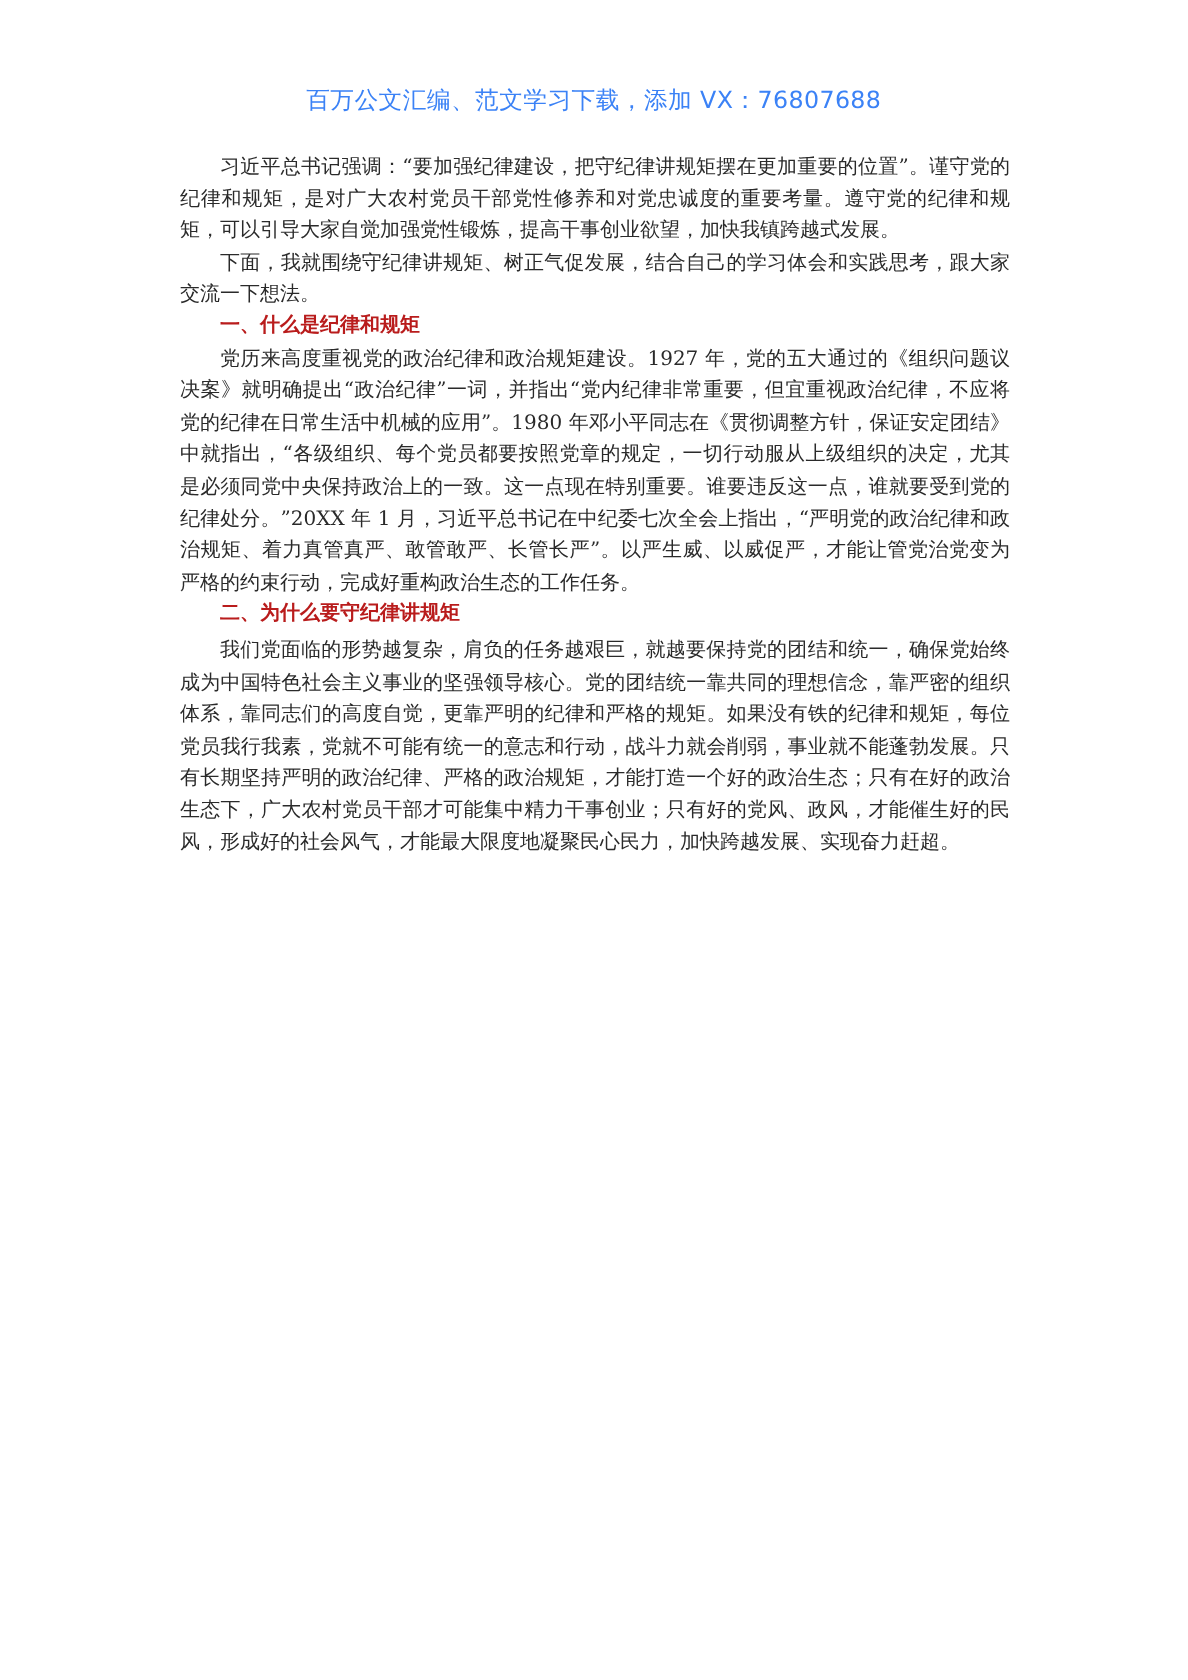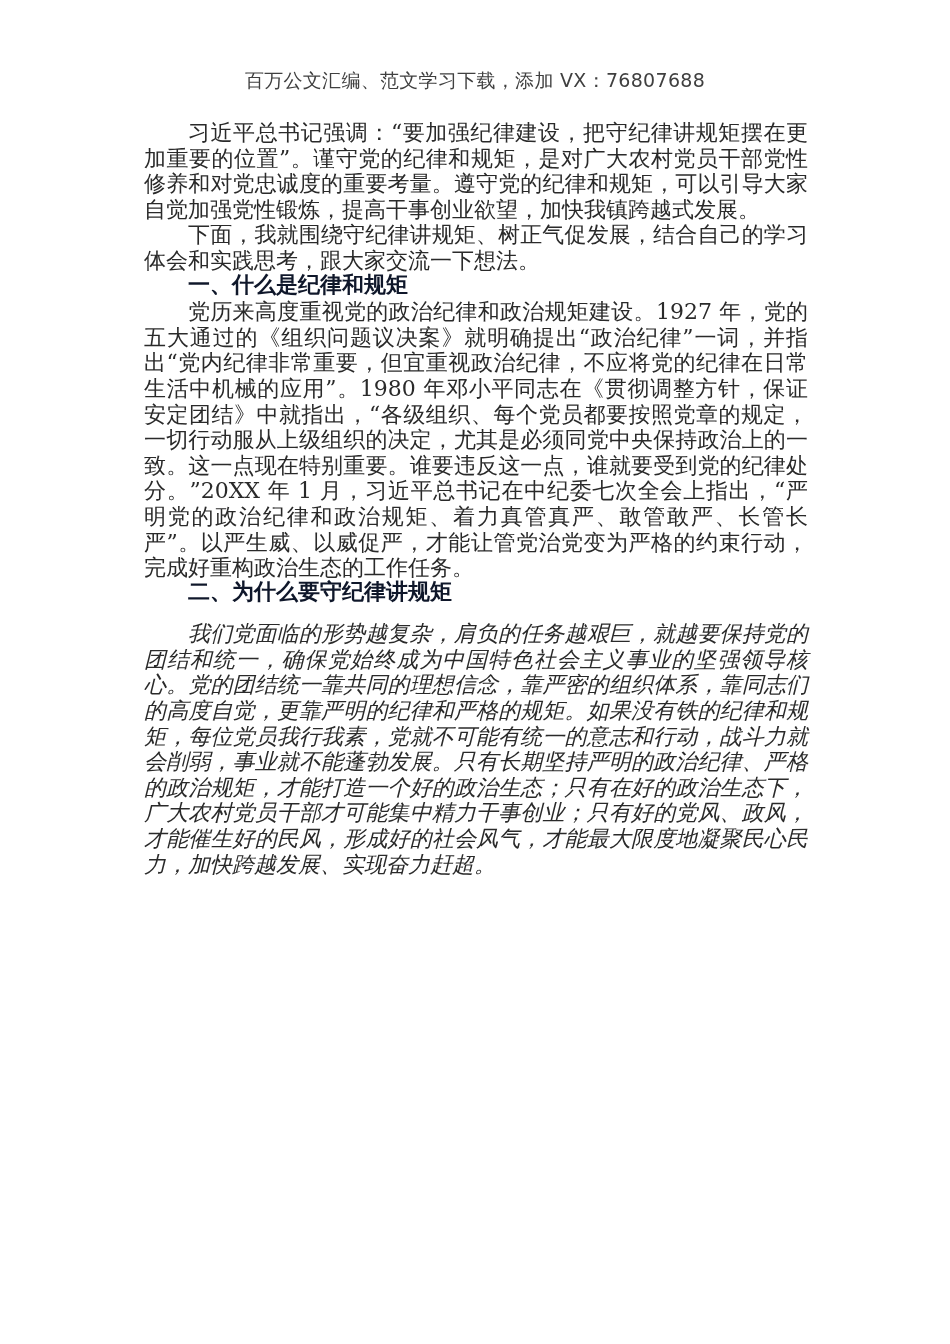--- a/index.html
+++ b/index.html
@@ -1,31 +1,31 @@
 <!DOCTYPE html>
 <html><head>
 <meta charset="utf-8">
 <style>
   html, body { margin: 0; padding: 0; background: #ffffff; }
   body { width: 950px; height: 1344px; position: relative; overflow: hidden; }
   .banner {
     position: absolute; top: 66px; left: 0; width: 950px;
-    text-align: center; color: #404040;
+    text-align: center; color: #3b82f6;
     font-family: "DejaVu Sans", "Liberation Sans", sans-serif;
     font-size: 19px; line-height: 28px; letter-spacing: 0.3px;
   }
   .page {
     position: absolute; top: 120px; left: 144px; width: 664px;
     font-family: "DejaVu Serif", "Liberation Serif", serif;
-    color: #2a2a2a; font-size: 22px; line-height: 25.6px;
+    color: #2a2a2a; font-size: 16px; line-height: 25.6px;
     text-align: justify; text-justify: inter-character;
   }
   .page p { margin: 0; text-indent: 2em; }
-  .page p.h { font-family: Liberation Mono, monospace; font-weight: bold; color: #0f172a; }
-  .page p.gap { margin-top: 15px; font-style: italic; }
+  .page p.h { font-family: Liberation Serif, serif; font-weight: bold; color: #b91c1c; }
+  .page p.gap { margin-top: 3px; }
 </style>
 </head>
 <body>
 
 <div class="banner">百万公文汇编、范文学习下载，添加 VX：76807688</div>
 
 <div class="page">
   <p>习近平总书记强调：“要加强纪律建设，把守纪律讲规矩摆在更加重要的位置”。谨守党的纪律和规矩，是对广大农村党员干部党性修养和对党忠诚度的重要考量。遵守党的纪律和规矩，可以引导大家自觉加强党性锻炼，提高干事创业欲望，加快我镇跨越式发展。</p>
   <p>下面，我就围绕守纪律讲规矩、树正气促发展，结合自己的学习体会和实践思考，跟大家交流一下想法。</p>
   <p class="h">一、什么是纪律和规矩</p>

